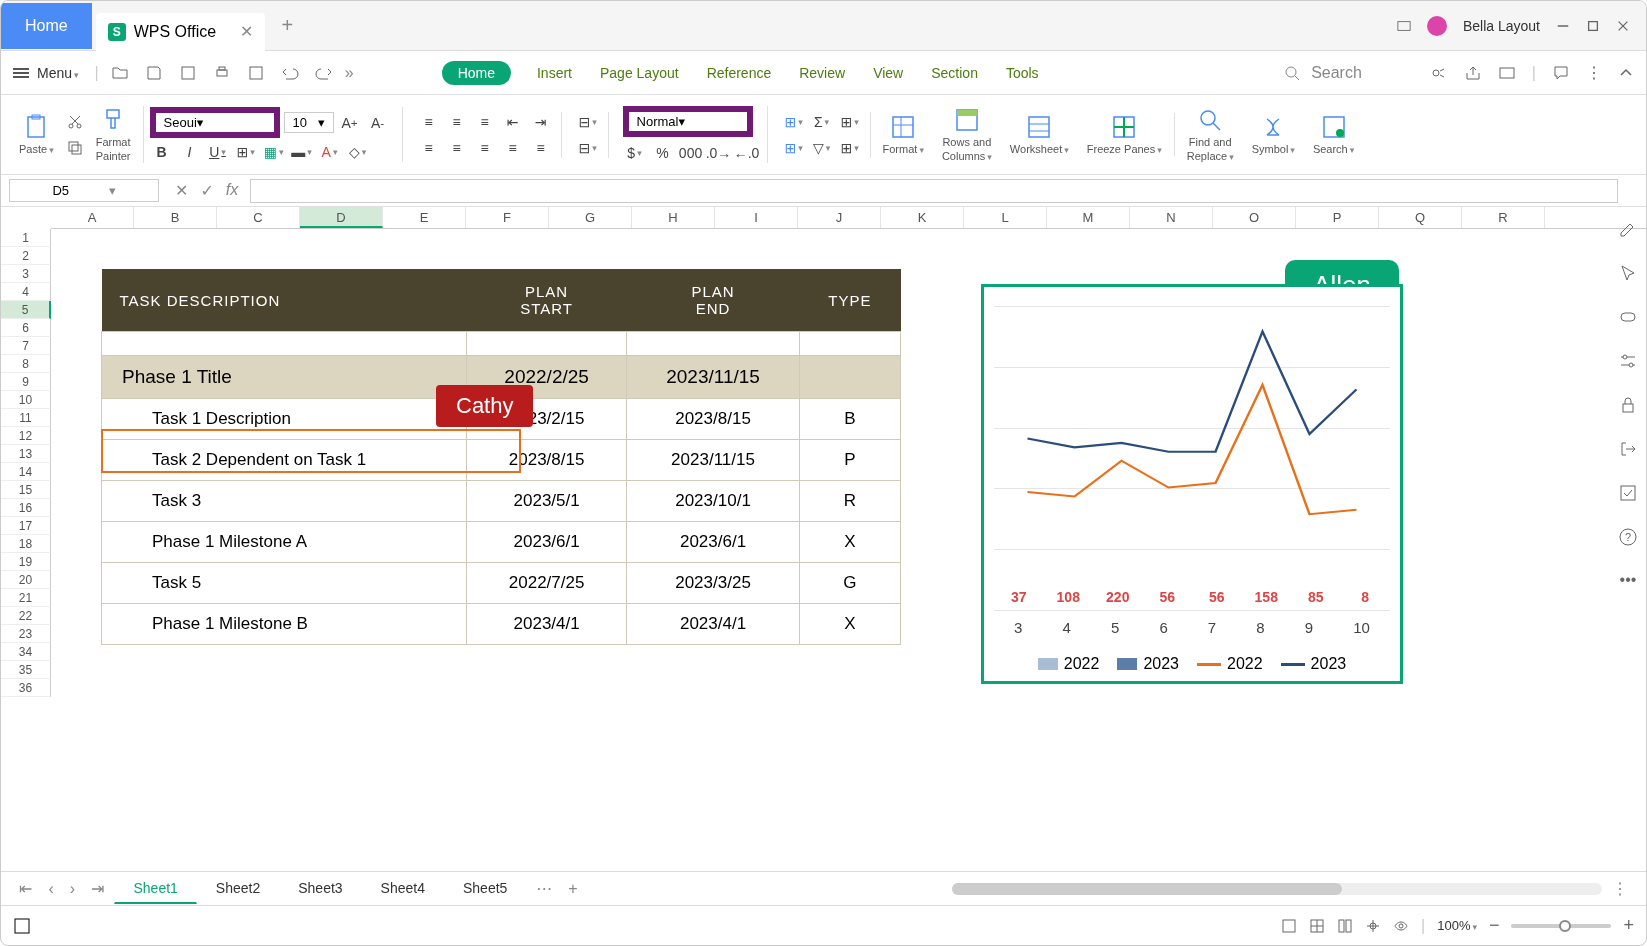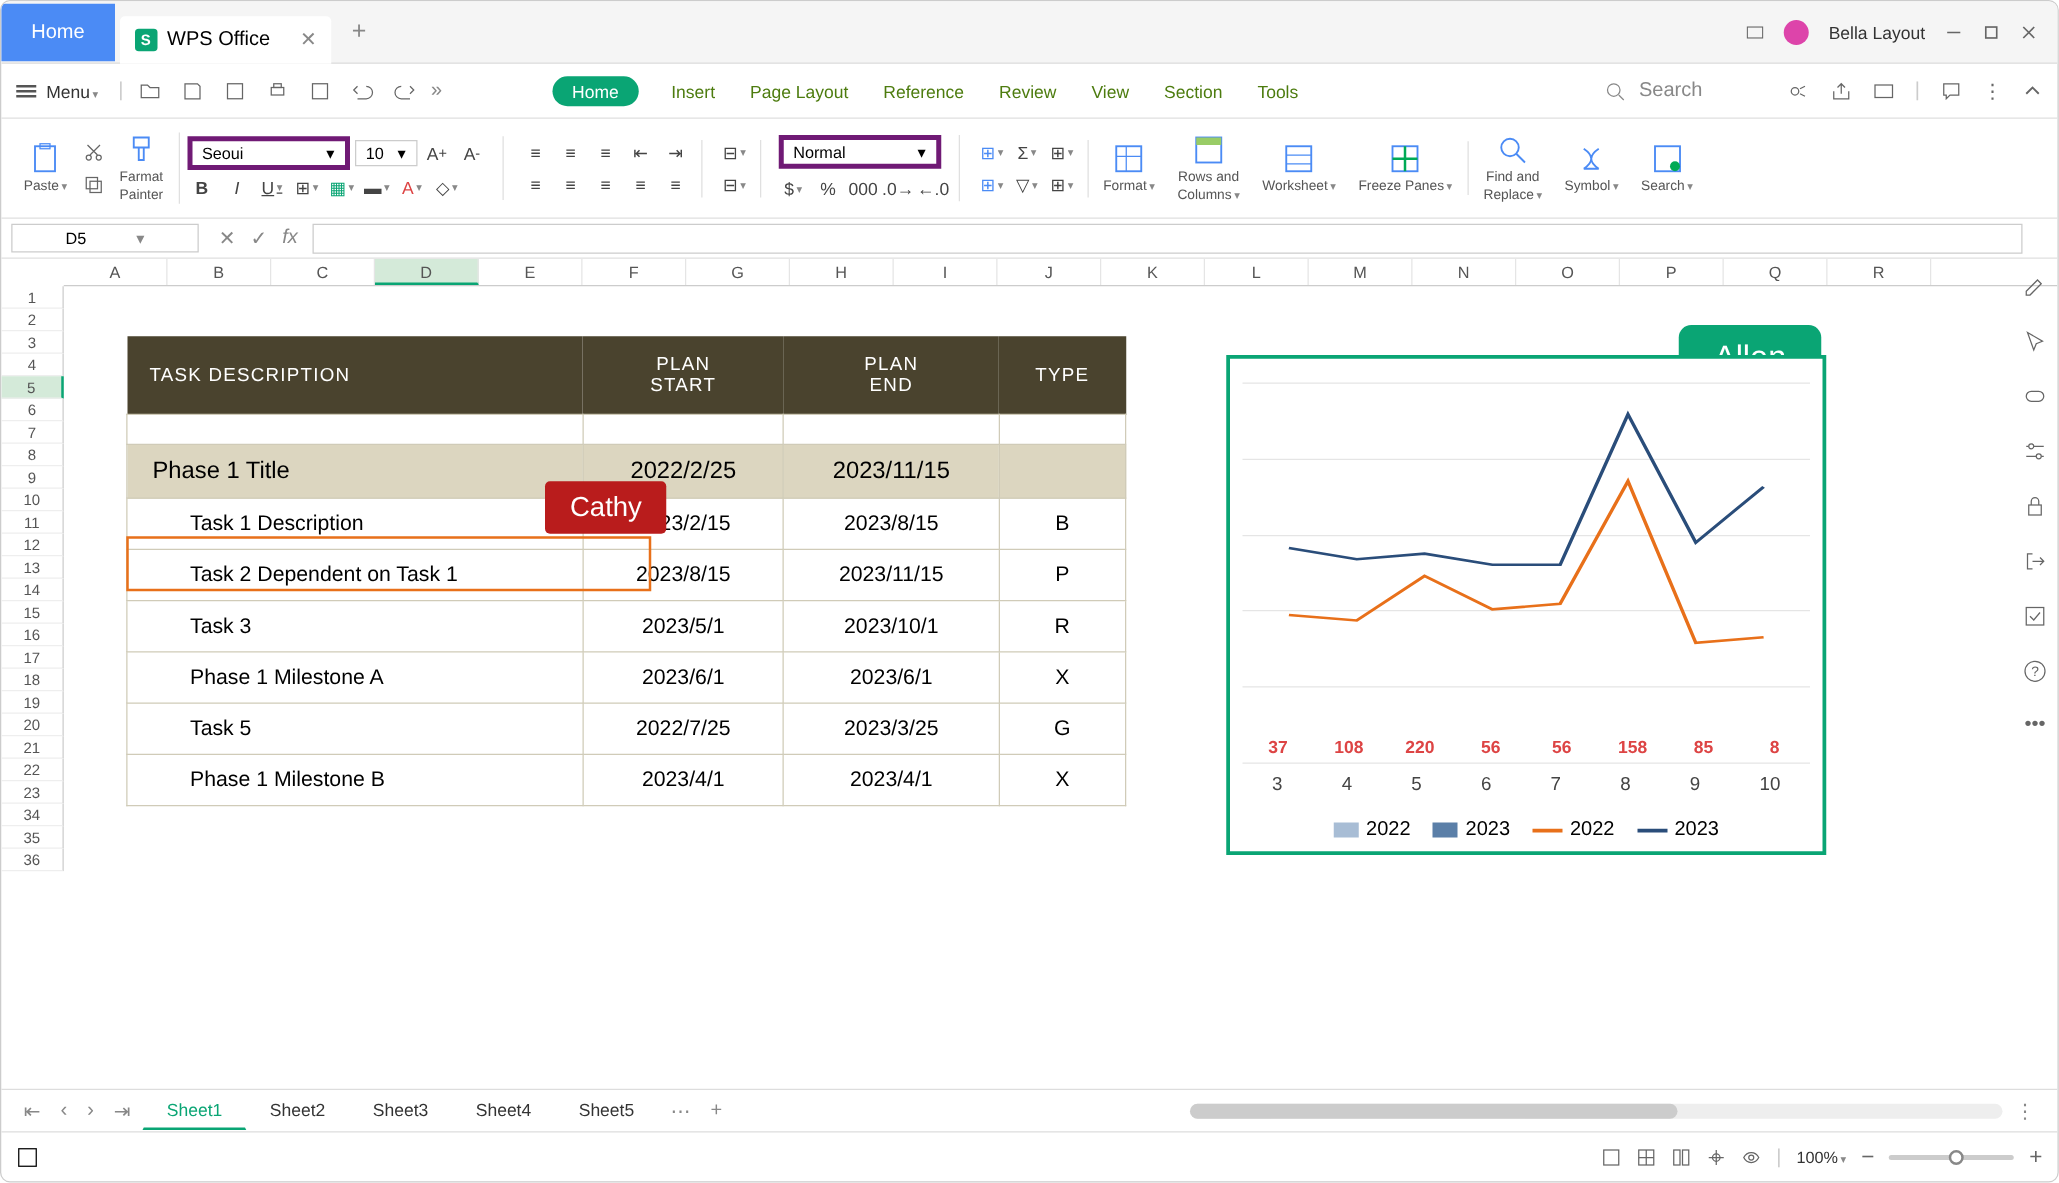--- a/index.html
+++ b/index.html
@@ -25,21 +25,21 @@
 .search-box{margin-left:auto;display:flex;align-items:center;gap:11px;color:#888;margin-right:60px}
 .menubar-right{display:flex;gap:16px;align-items:center}
 .menubar-right svg{color:#666}
 .ribbon{height:80px;display:flex;align-items:center;padding:4px 12px;border-bottom:1px solid #e0e0e0;gap:6px}
 .ribbon-group{display:flex;flex-direction:column;align-items:center;gap:2px;padding:0 6px}
 .ribbon-group.sep{border-right:1px solid #e0e0e0;padding-right:12px}
 .big-icon{width:28px;height:28px}
 .ribbon-label{font-size:11px;color:#555;text-align:center;line-height:1.2}
 .font-controls{display:flex;flex-direction:column;gap:4px}
 .font-row{display:flex;align-items:center;gap:4px}
-.font-select{border:4px solid #701a75;padding:2px 8px;font-size:13px;width:130px;display:flex;justify-content:space-between}
+.font-select{border:6px solid #701a75;padding:2px 8px;font-size:13px;width:130px;display:flex;}
 .size-select{border:1px solid #ccc;padding:2px 8px;font-size:13px;width:50px;display:flex;justify-content:space-between}
 .fmt-btn{width:24px;height:20px;display:flex;align-items:center;justify-content:center;font-size:14px;color:#444}
 .cellref-bar{height:32px;display:flex;align-items:center;border-bottom:1px solid #e0e0e0;padding:0 8px}
 .cellref{border:1px solid #ccc;width:150px;padding:3px 8px;font-size:13px;text-align:center;display:flex;justify-content:center;gap:40px}
 .fx-icons{margin-left:16px;display:flex;gap:12px;color:#888}
 .formula-input{flex:1;border:1px solid #ccc;margin-left:12px;height:24px;margin-right:20px}
 .grid-area{position:relative;height:580px;overflow:hidden}
 .col-headers{display:flex;margin-left:50px;height:22px;border-bottom:1px solid #ccc}
 .col-h{width:83px;text-align:center;font-size:13px;color:#555;border-right:1px solid #e5e5e5;line-height:22px}
 .col-h.sel{background:#d4ead9;border-bottom:2px solid #0aa574}
@@ -51,21 +51,21 @@
 .task-table th{background:#4a432e;color:#fff;padding:14px 18px;font-weight:normal;letter-spacing:1px;font-size:15px}
 .task-table th:first-child{text-align:left}
 .task-table td{border:1px solid #d0cbb8;padding:10px 20px;text-align:center}
 .task-table td:first-child{text-align:left;padding-left:30px}
 .task-table tr.phase td{background:#dcd6c0;font-size:19px}
 .task-table tr.phase td:first-child{padding-left:20px}
 .task-table tr.spacer td{height:24px;border:1px solid #d0cbb8}
 .task-table td.indent{padding-left:50px}
 .cathy-tag{position:absolute;left:385px;top:156px;background:#b91c1c;color:#fff;padding:8px 20px;font-size:22px;border-radius:4px}
 .task2-highlight{position:absolute;left:50px;top:200px;width:420px;height:44px;border:2px solid #e8701a;pointer-events:none}
-.allen-chart{position:absolute;left:930px;top:55px;width:480px;height:420px}
+.allen-chart{position:absolute;left:930px;top:55px;width:422px;height:420px}
 .allen-tag{position:absolute;right:4px;top:-24px;background:#0aa574;color:#fff;padding:10px 28px;font-size:26px;border-radius:10px 10px 0 0}
 .chart-box{border:3px solid #0aa574;width:100%;height:400px;position:relative;background:#fff}
 .chart-plot{position:absolute;left:10px;right:10px;top:20px;bottom:70px}
 .grid-line{position:absolute;left:0;right:0;height:1px;background:#e5e5e5}
 .chart-bars{position:absolute;left:0;right:0;bottom:0;top:0;display:flex;justify-content:space-around;align-items:flex-end}
 .bar-group{display:flex;gap:3px;align-items:flex-end;position:relative}
 .bar{width:20px}
 .bar.b22{background:#a8bdd5}
 .bar.b23{background:#5b7fa8}
 .bar-label{position:absolute;top:-22px;left:50%;transform:translateX(-50%);color:#d44;font-size:14px;font-weight:bold}

